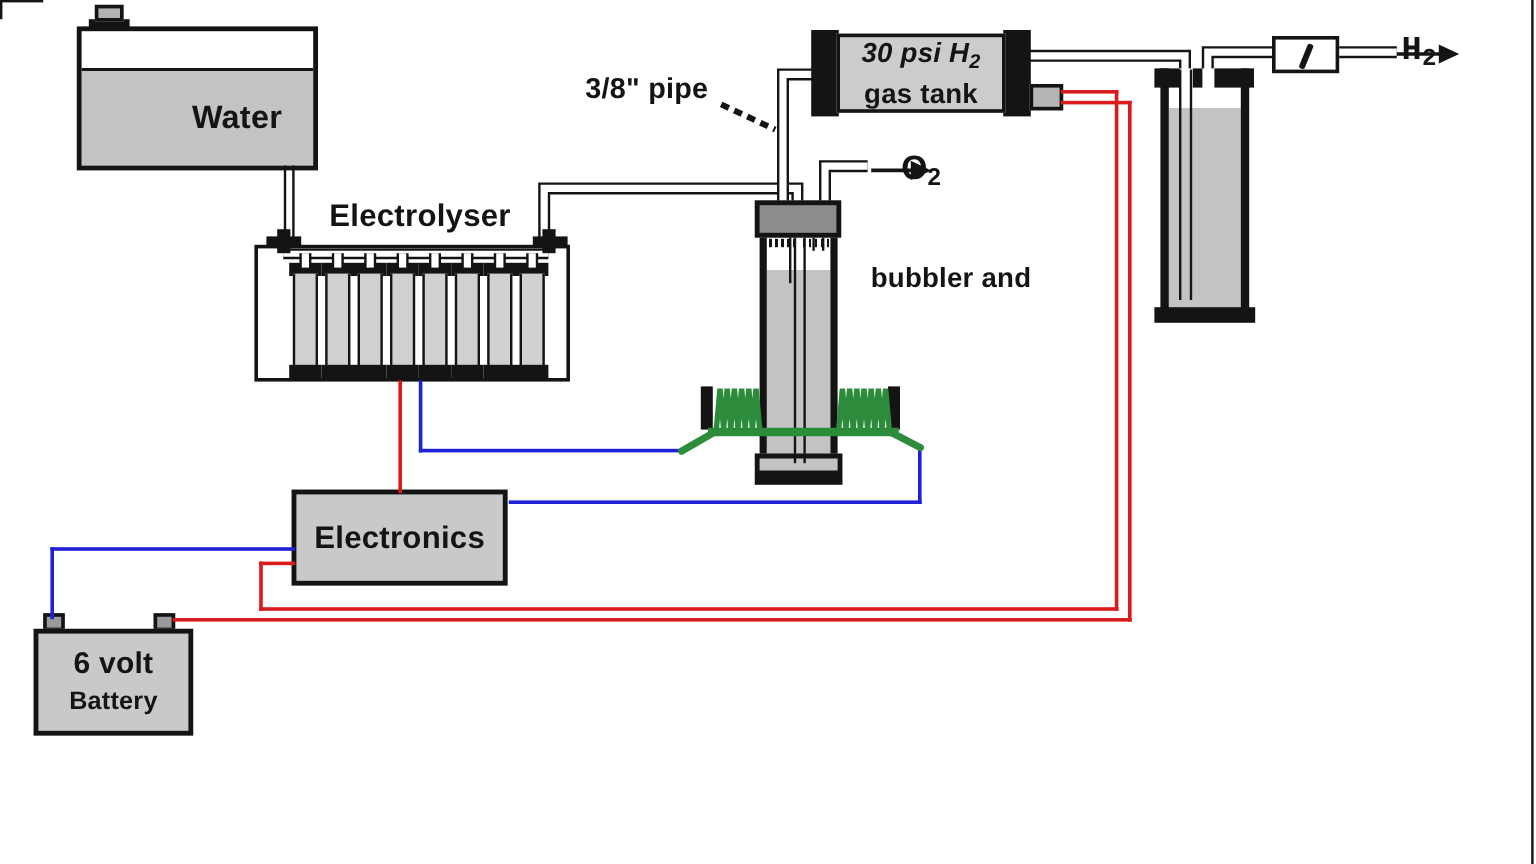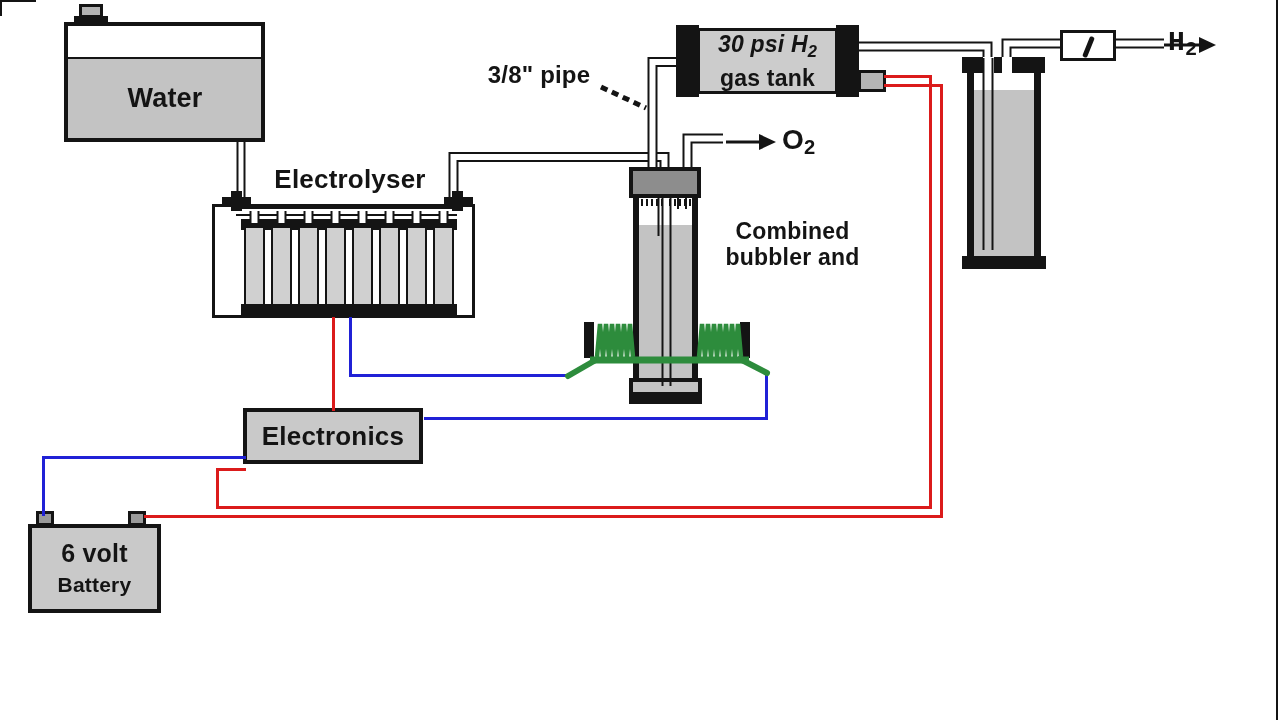--- a/index.html
+++ b/index.html
@@ -111,21 +111,21 @@
         <div class="cell-body"></div>
         <div class="cell-cap bot"></div>
       </div>
       <div class="cell" style="left: 430px;">
         <div class="cell-cap top"></div>
         <div class="cell-body"></div>
         <div class="cell-cap bot"></div>
       </div>
     </div>
 
-  <div class="abs flexc" style="left:243px;top:408px;width:180px;height:56px;border:4px solid var(--ink);background:var(--gray);">
+  <div class="abs flexc" style="left:243px;top:408px;width:180px;height:80px;border:4px solid var(--ink);background:var(--gray);">
     <div class="lbl" style="position:static;font-size:26px;">Electronics</div>
   </div>
 
   <div class="abs outlined" style="left:36px;top:511px;width:18px;height:15px;background:#9a9a9a;"></div>
   <div class="abs outlined" style="left:128px;top:511px;width:18px;height:15px;background:#9a9a9a;"></div>
   <div class="abs flexc" style="left:28px;top:524px;width:133px;height:89px;border:4px solid var(--ink);background:var(--gray);">
     <div class="lbl" style="position:static;font-size:25px;line-height:31px;">6 volt</div>
     <div class="lbl" style="position:static;font-size:21px;line-height:31px;">Battery</div>
   </div>
 
@@ -213,27 +213,26 @@
     <path class="gband" d="M590 360 H749"></path>
     <path class="gdiag" d="M568 376 L594 361"></path>
     <path class="gdiag" d="M740 359 L767 373"></path>
     <path class="arrowline" d="M726 142 H760"></path>
     <polygon class="arrowhead" points="759,134 776,142 759,150"></polygon>
     <path class="arrowline" d="M1164 45 H1200"></path>
     <polygon class="arrowhead" points="1199,37 1216,45 1199,53"></polygon>
     <path class="pointer" d="M601 87 L646 108"></path>
   </svg>
 
-  <div class="lbl" style="left:95px;top:83px;width:140px;text-align:center;font-size:27px;">Water</div>
+  <div class="lbl" style="left:95px;top:83px;width:140px;text-align:right;font-size:27px;">Water</div>
   <div class="lbl" style="left:260px;top:164px;width:180px;text-align:center;font-size:26px;">Electrolyser</div>
   <div class="lbl" style="left:476px;top:61px;width:126px;text-align:center;font-size:24px;">3/8" pipe</div>
   <div class="lbl" style="left:690px;top:218px;width:205px;text-align:center;font-size:23px;line-height:26px;">
-    <div>Combined</div>
     <div>bubbler and</div>
   </div>
-  <div class="lbl" style="left:782px;top:124px;font-size:28px;">
+  <div class="lbl" style="left:751px;top:124px;font-size:28px;">
     <span>O</span><sub>2</sub>
   </div>
   <div class="lbl" style="left:1168px;top:27px;font-size:28px;font-family:Liberation Mono, monospace;">
     <span>H</span><sub>2</sub>
   </div>
 
 </div>
 
 </body></html>

